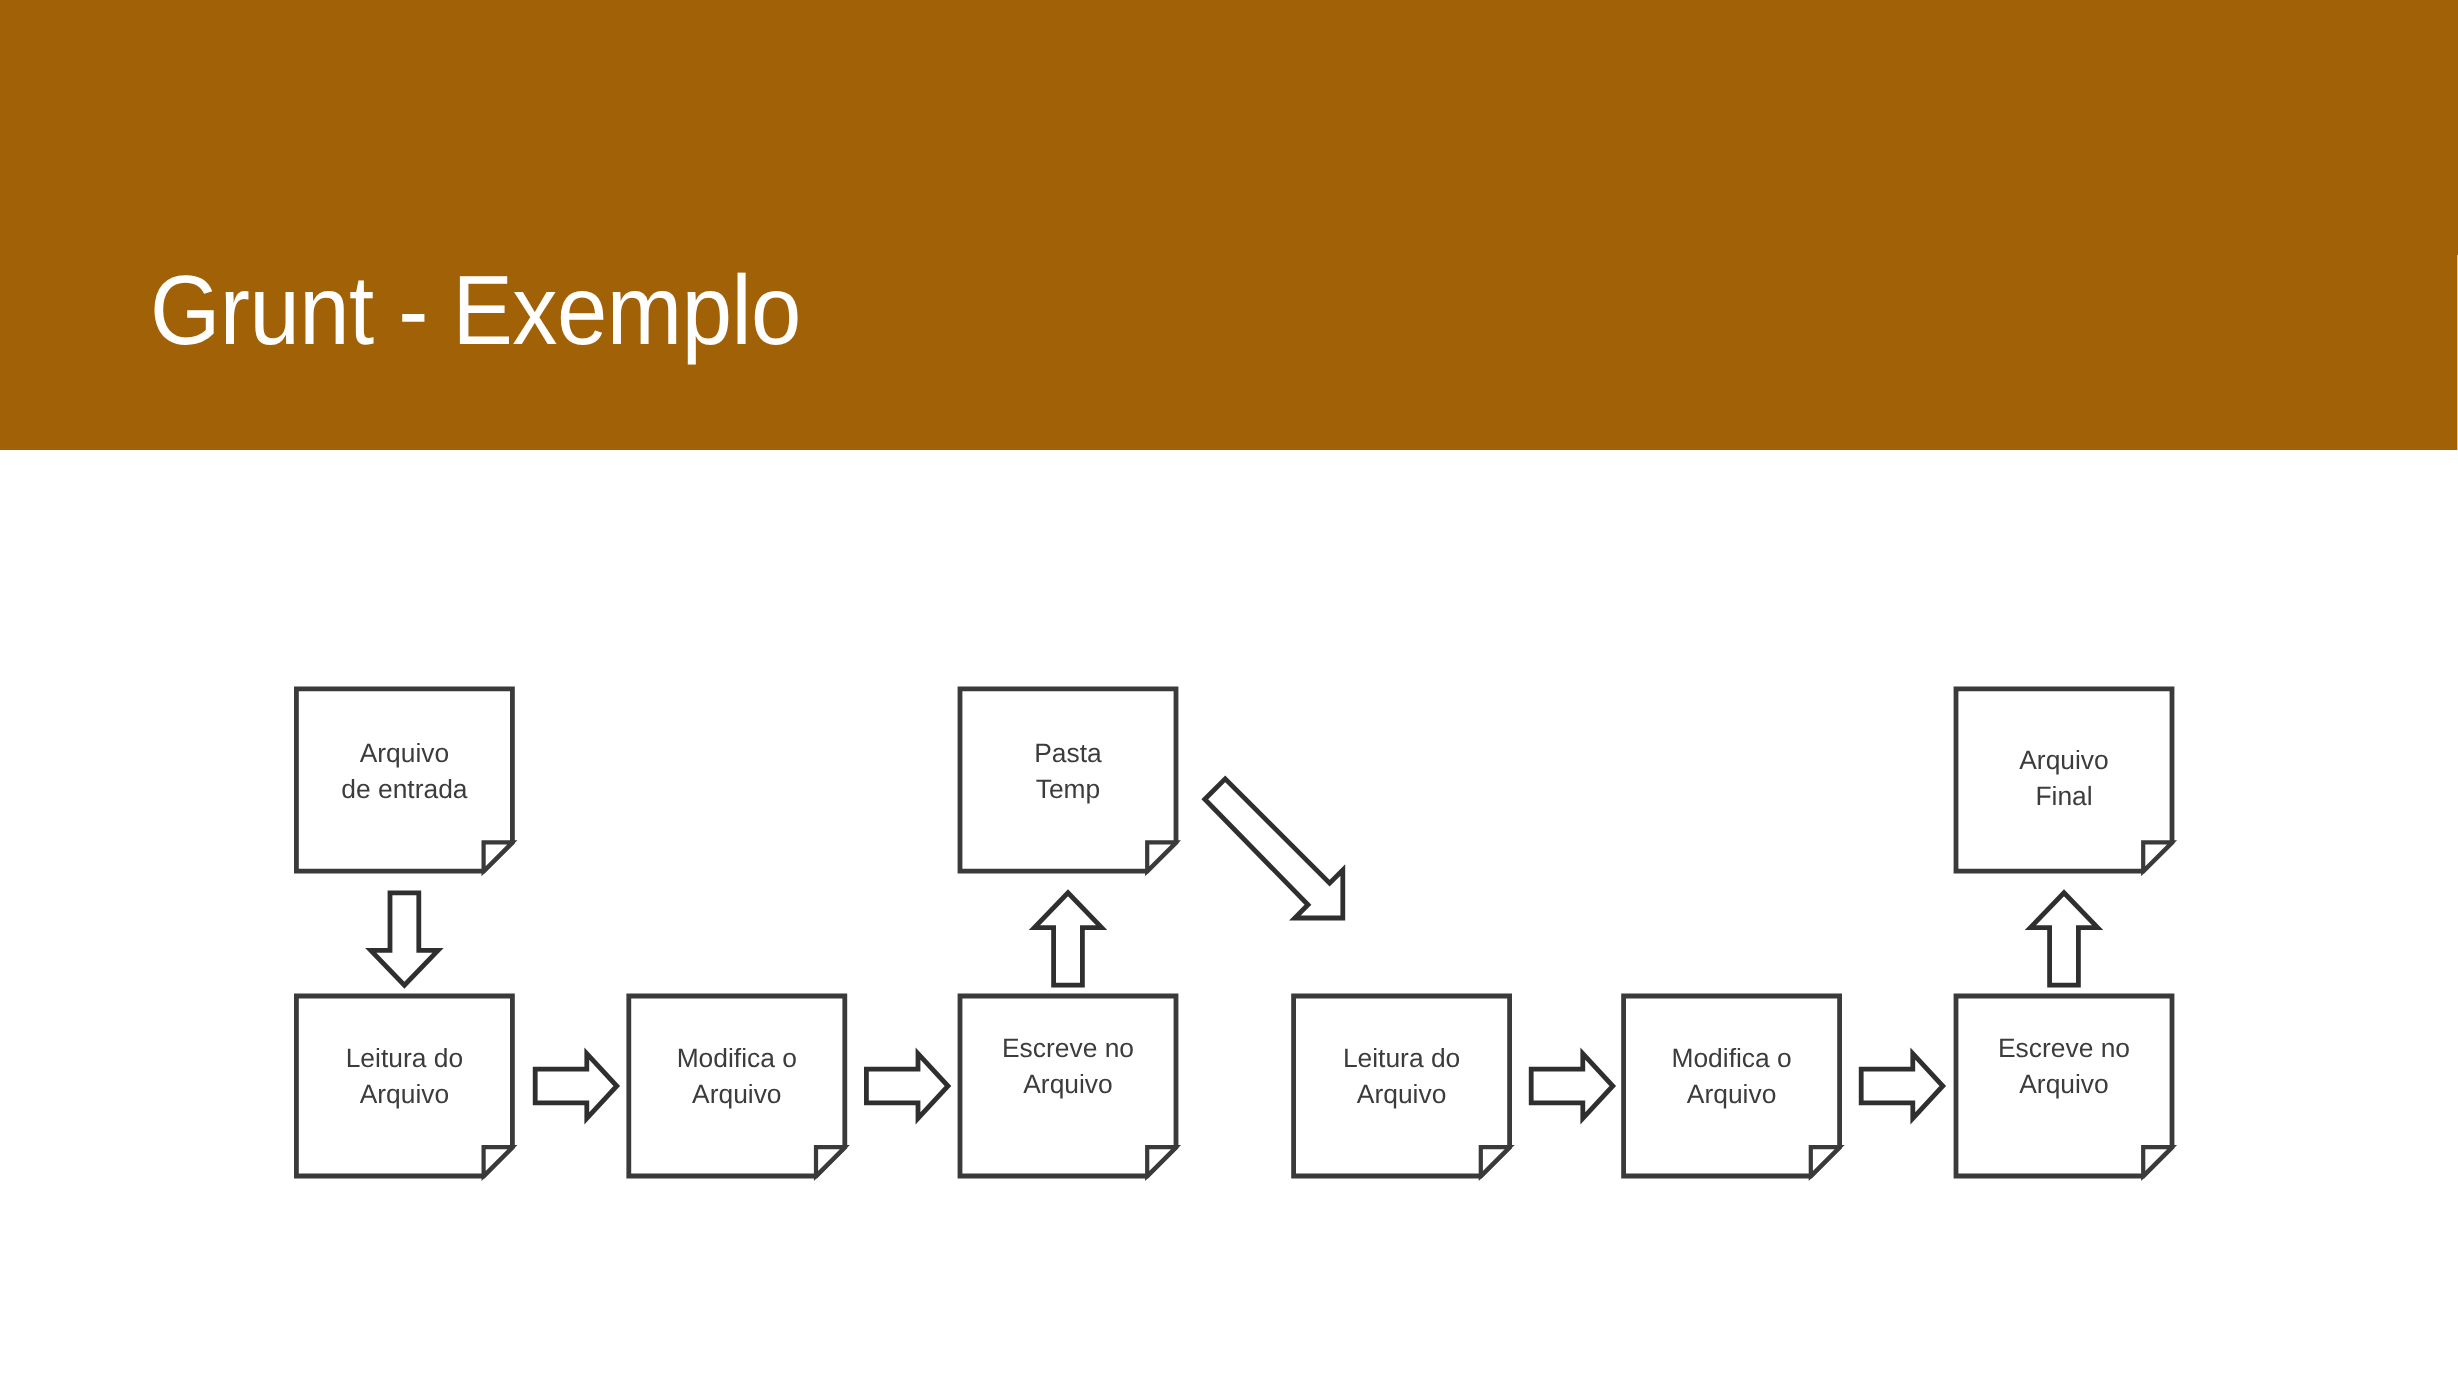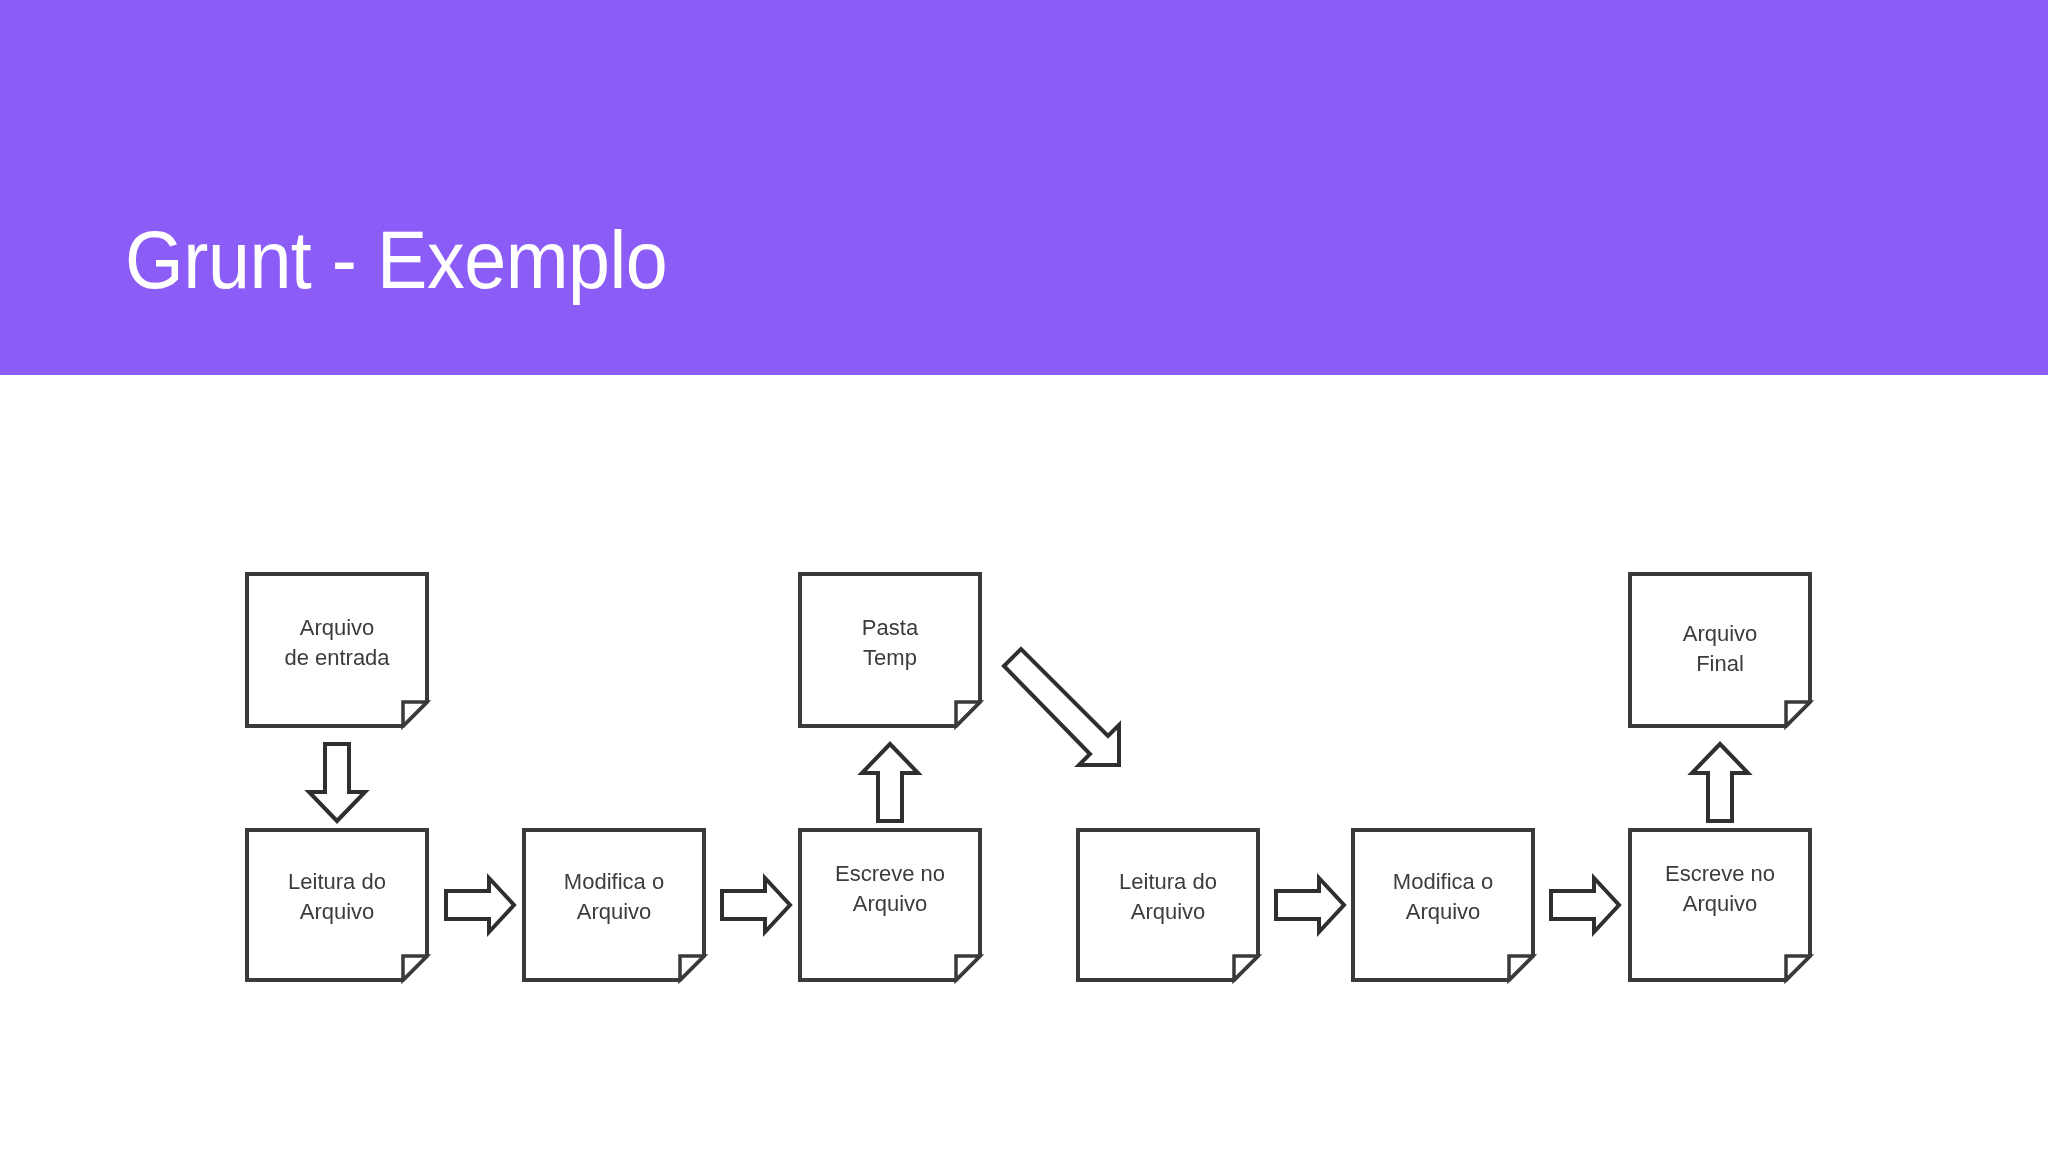--- a/index.html
+++ b/index.html
@@ -10,21 +10,21 @@
     overflow:hidden;
     position:relative;
   }
 
   
   #slide-header {
     position:absolute;
     left:0; top:0;
     width:2048px;
     height:375px;
-    background:#8b5cf6;
+    background:#a16207;
   }
   #slide-title {
     position:absolute;
     left:125px;
     top:212px;
     font-size:82px;
     line-height:96px;
     font-weight:400;
     color:#ffffff;
     letter-spacing:-0.5px;

